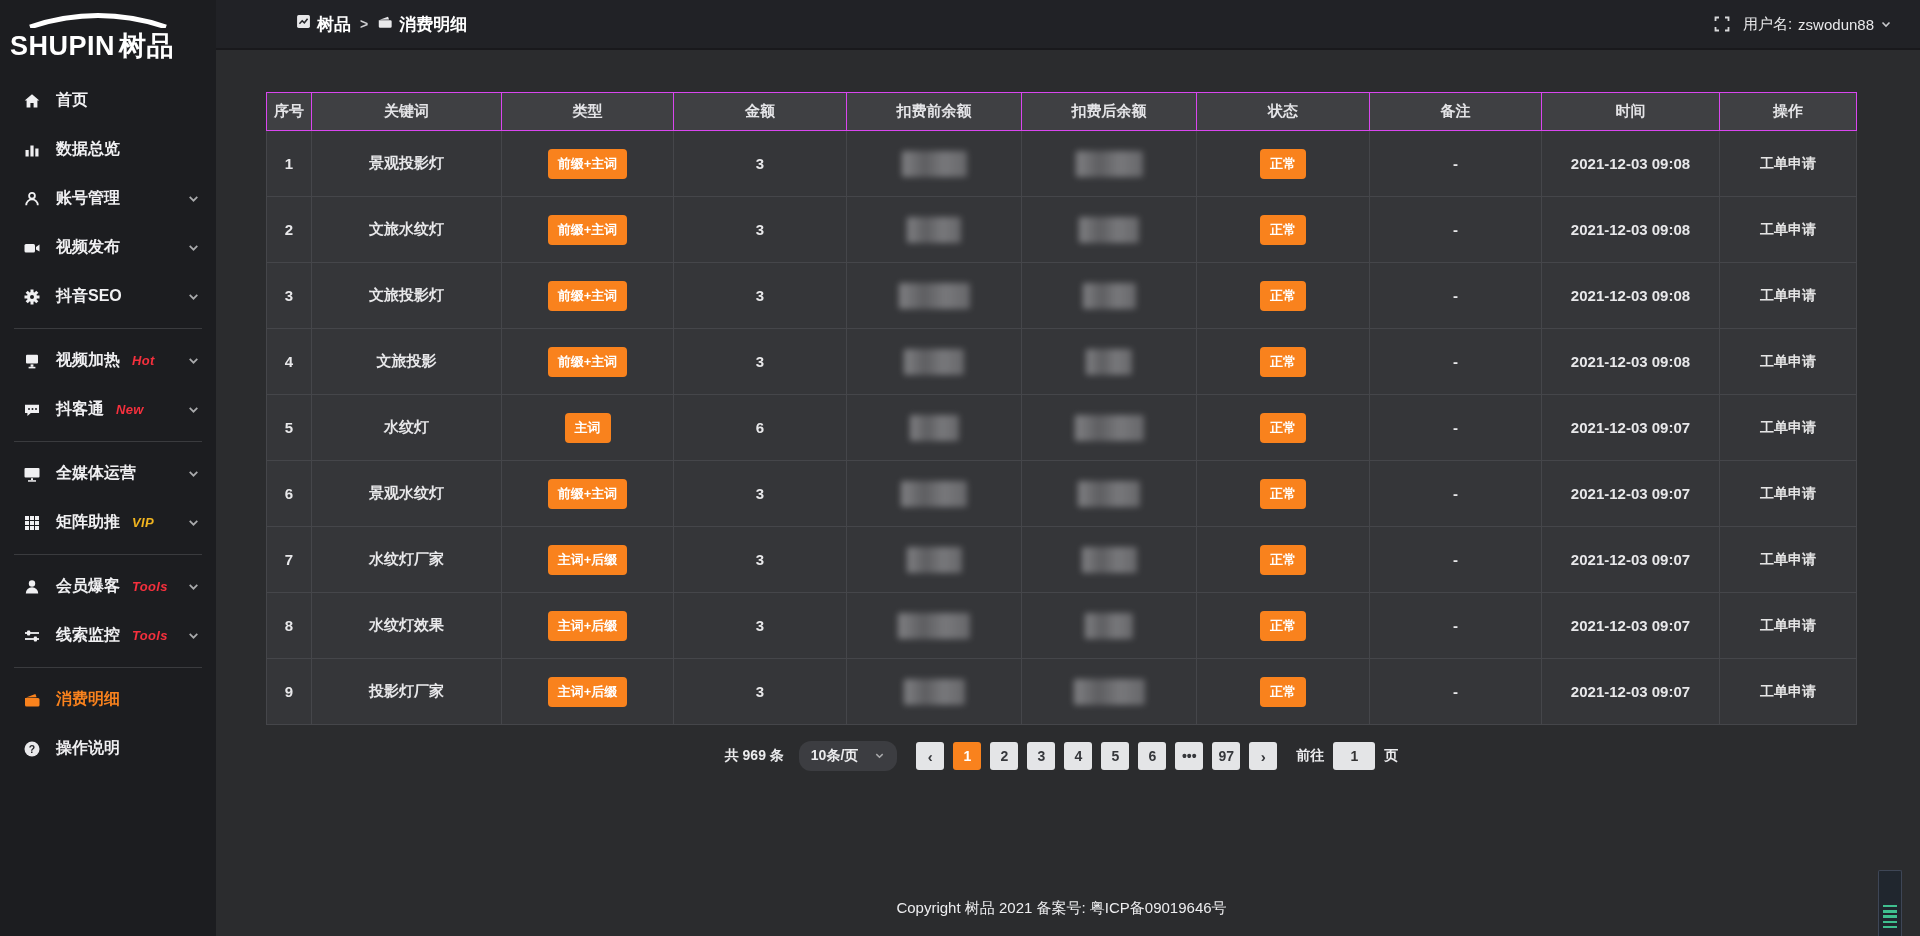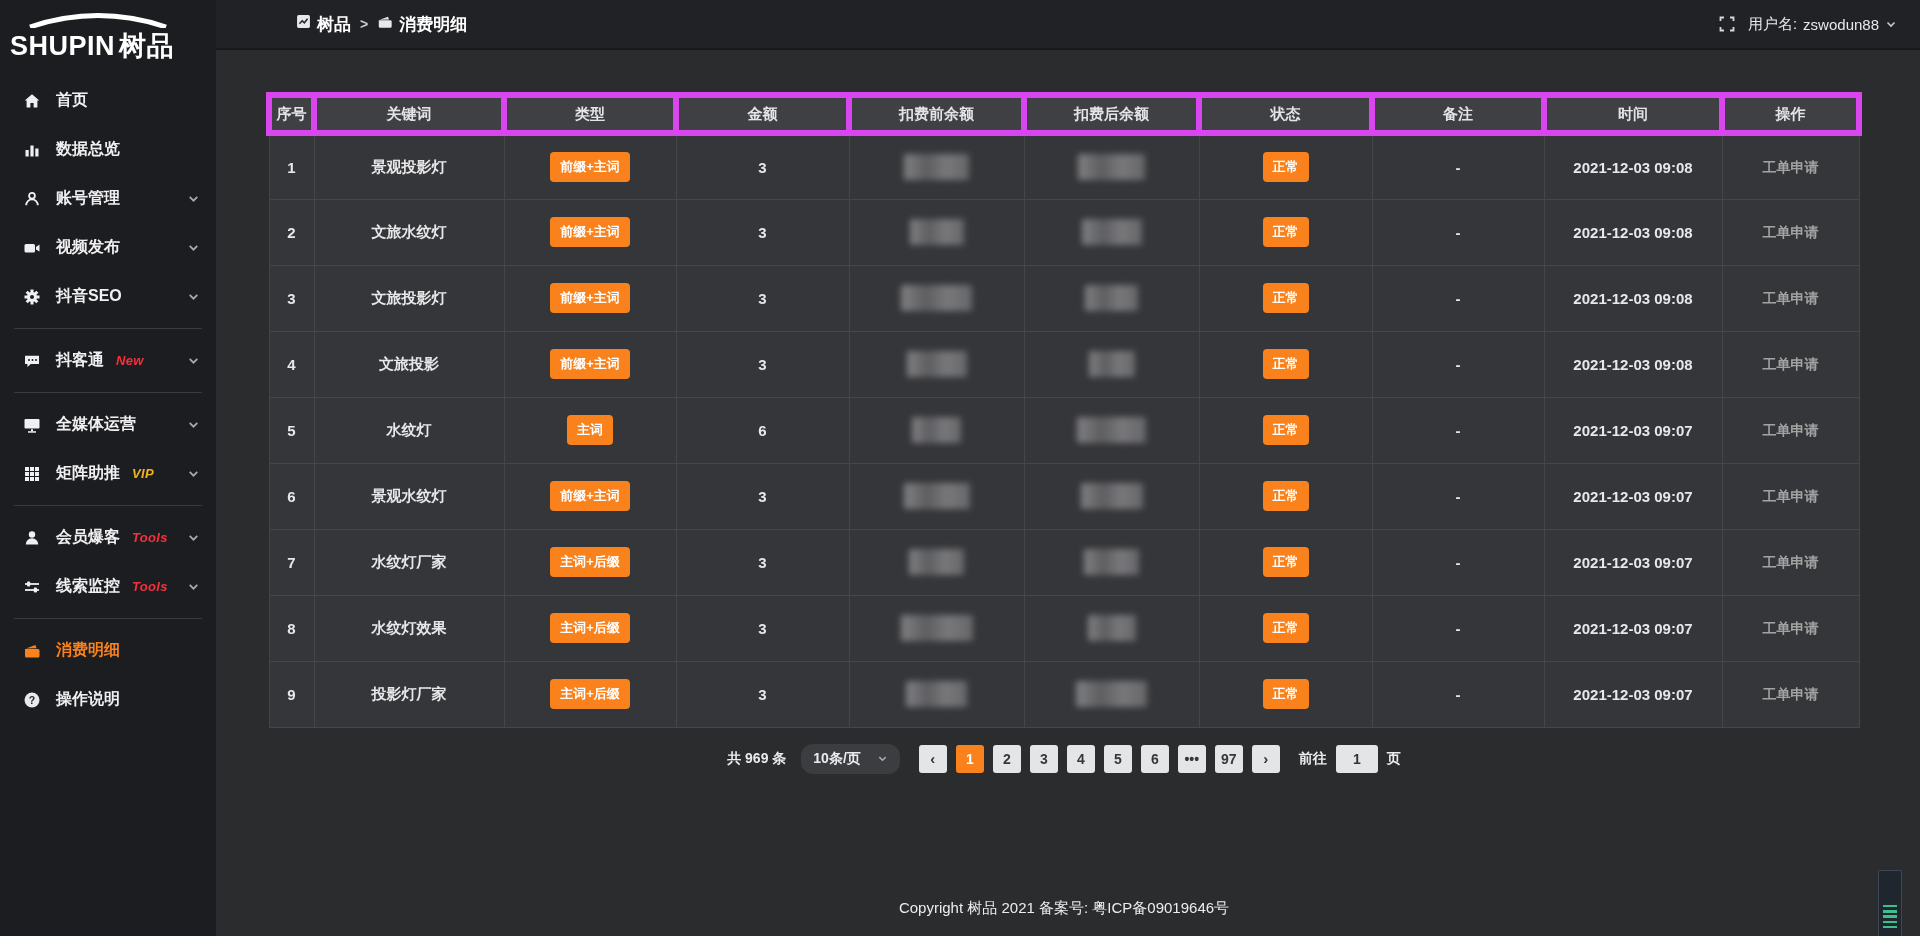--- a/index.html
+++ b/index.html
@@ -36,35 +36,35 @@
   .fullscreen-btn { display:flex; cursor:pointer; }
   .user-dd { display:flex; align-items:center; gap:6px; cursor:pointer; font-weight:500; }
 
   
   .content { flex:1; display:flex; flex-direction:column; padding:42px 65px 0 50px; }
   .balance { color:#ffffff; font-size:15px; font-weight:700; margin-bottom:20px; letter-spacing:.3px; }
   .balance-value { margin-left:6px; }
 
   table { width:100%; border-collapse:collapse; table-layout:fixed; }
   thead th { background:#3f4043; height:38px; color:#e4e4e7; font-size:15px; font-weight:700;
-    border:6px solid #d946ef; }
+    border:1px solid #d946ef; }
   tbody td { background:#353639; height:66px; text-align:center; vertical-align:middle;
     color:#e8e8ea; font-size:15px; font-weight:700; border:1px solid #45464a; }
   th:nth-child(1){ width:45px; }  th:nth-child(2){ width:190px; }
   th:nth-child(3){ width:172px; } th:nth-child(4){ width:173px; }
   th:nth-child(5){ width:175px; } th:nth-child(6){ width:175px; }
   th:nth-child(7){ width:173px; } th:nth-child(8){ width:172px; }
   th:nth-child(9){ width:178px; } th:nth-child(10){ width:137px; }
 
   .tag { display:inline-block; background:#f9821d; color:#fff; font-size:13px; font-weight:700;
     padding:6px 10px; border-radius:4px; white-space:nowrap; }
   .blur-block { display:inline-block; height:26px; border-radius:2px; vertical-align:middle;
     background:linear-gradient(90deg,#9a9a9d,#6b6b6e 35%,#8f8f92 65%,#77777a);
     filter:blur(3px); opacity:.75; }
-  .action-link { color:#a3a3a3; font-weight:700; font-size:14px; cursor:pointer; text-decoration:none; }
+  .action-link { color:#e5e5e5; font-weight:700; font-size:14px; cursor:pointer; text-decoration:none; }
 
   
   .pagination { display:flex; align-items:center; justify-content:center; gap:9px;
     margin-top:16px; color:#ececee; font-size:14px; font-weight:700; }
   .pg-total { margin-right:6px; }
   .page-size { background:#3c3d41; border-radius:12px; height:30px; padding:0 12px;
     display:flex; align-items:center; gap:16px; cursor:pointer; margin-right:10px; }
   .page-btn, .nav-btn { min-width:28px; height:28px; padding:0 5px; background:#e4e5e7; color:#35373b;
     display:flex; align-items:center; justify-content:center; border-radius:3px;
     font-size:14px; font-weight:700; cursor:pointer; border:none; }
@@ -162,20 +162,36 @@
           <span class="mi-label">抖音SEO</span>
           <span class="mi-chevron">
             <svg width="13" height="13" viewBox="0 0 12 12" fill="none" stroke="#a9aaac" stroke-width="1.6">
               <path d="M2.5 4.5 L6 8 L9.5 4.5"></path>
             </svg>
           </span>
         </div>
         <div class="menu-divider"></div>
         <div class="menu-item">
           <span class="mi-icon">
+            <svg width="18" height="18" viewBox="0 0 18 18" fill="currentColor">
+              <rect x="3" y="2.8" width="12" height="8.8" rx="1"></rect>
+              <rect x="7.6" y="12.4" width="2.8" height="2.4"></rect>
+              <rect x="5.6" y="14.8" width="6.8" height="1.6"></rect>
+            </svg>
+          </span>
+          <span class="mi-label">视频加热</span>
+          <span class="menu-badge badge-red">Hot</span>
+          <span class="mi-chevron">
+            <svg width="13" height="13" viewBox="0 0 12 12" fill="none" stroke="#a9aaac" stroke-width="1.6">
+              <path d="M2.5 4.5 L6 8 L9.5 4.5"></path>
+            </svg>
+          </span>
+        </div>
+        <div class="menu-item">
+          <span class="mi-icon">
             <svg width="18" height="18" viewBox="0 0 18 18">
               <path d="M2 3.8 h14 v8.2 h-8.2 l-3.4 3 v-3 H2 Z" fill="currentColor"></path>
               <g fill="#1c1d20">
                 <circle cx="6" cy="8" r="1"></circle>
                 <circle cx="9.5" cy="8" r="1"></circle>
                 <circle cx="13" cy="8" r="1"></circle>
               </g>
             </svg>
           </span>
           <span class="mi-label">抖客通</span>

